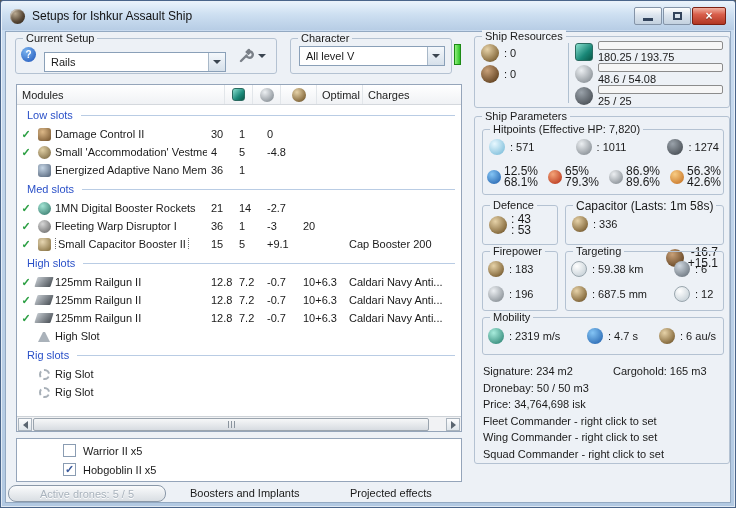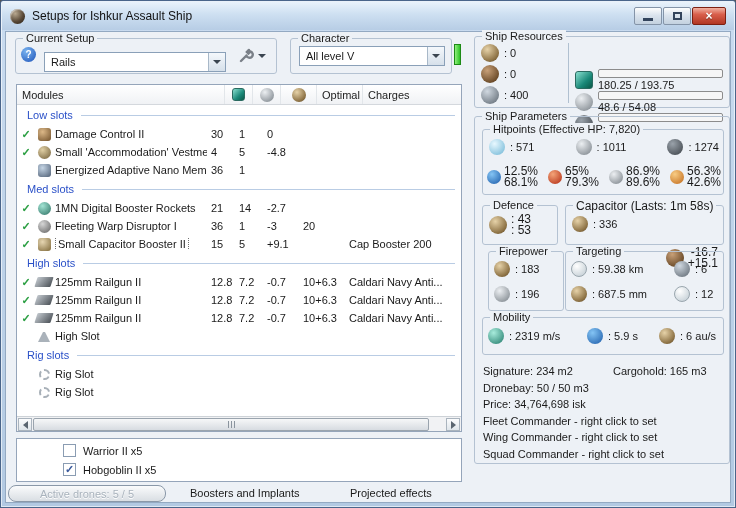--- a/index.html
+++ b/index.html
@@ -353,27 +353,23 @@
       <span class="grouplabel">Ship Resources</span>
       <div style="position:absolute;left:6px;top:6px;width:84px;display:flex;flex-direction:column;gap:1px;">
         <span class="statrow" style="height:20px;">
             <span class="orb s18 o-tan"></span>
             <span>: 0</span>
           </span>
         <span class="statrow" style="height:20px;">
             <span class="orb s18 o-brown"></span>
             <span>: 0</span>
           </span>
-        <span class="statrow" style="height:20px;">
-            <span class="orb s18 o-steel"></span>
-            <span>: 400</span>
-          </span>
       </div>
       <div style="position:absolute;left:93px;top:6px;bottom:4px;width:1px;background:#b0c0d0;"></div>
-      <div style="position:absolute;left:100px;top:4px;right:6px;display:flex;flex-direction:column;gap:1px;margin-top:28px;">
+      <div style="position:absolute;left:100px;top:4px;right:6px;display:flex;flex-direction:column;gap:1px;">
         <span class="statrow" style="height:21px;">
           <span class="chip"></span>
           <span class="rescol">
               <span class="bar"><span class="fill" style="width: 93.0323%;"></span></span>
               <span>180.25 / 193.75</span>
             </span>
         </span>
         <span class="statrow" style="height:21px;">
           <span class="orb s18 o-silver"></span>
           <span class="rescol">
@@ -461,21 +457,21 @@
           </span>
         <span class="statrow r-small" style="position:absolute;right:5px;top:6px;gap:4px;margin-top:35px;">
             <span class="orb s18 o-brown"></span>
             <span class="stack" style="text-align:right;">
               <span>-16.7</span>
               <span>+15.1</span>
             </span>
           </span>
       </div>
 
-      <div class="groupbox" style="left:13px;top:134px;width:76px;height:60px;">
+      <div class="groupbox" style="left:7px;top:134px;width:76px;height:60px;">
         <span class="grouplabel">Firepower</span>
         <span class="statrow" style="position:absolute;left:5px;top:9px;">
             <span class="orb s16 o-tan"></span>
             <span>: 183</span>
           </span>
         <span class="statrow" style="position:absolute;left:5px;top:34px;">
             <span class="orb s16 o-silver"></span>
             <span>: 196</span>
           </span>
       </div>
@@ -501,21 +497,21 @@
       </div>
 
       <div class="groupbox" style="left:7px;top:200px;width:242px;height:38px;">
         <span class="grouplabel">Mobility</span>
         <span class="statrow" style="position:absolute;left:5px;top:10px;">
             <span class="orb s16 o-teal"></span>
             <span>: 2319 m/s</span>
           </span>
         <span class="statrow" style="position:absolute;left:104px;top:10px;">
             <span class="orb s16 o-blue"></span>
-            <span>: 5.9 s</span>
+            <span>: 4.7 s</span>
           </span>
         <span class="statrow" style="position:absolute;left:176px;top:10px;">
             <span class="orb s16 o-tan"></span>
             <span>: 6 au/s</span>
           </span>
       </div>
 
       <div style="position:absolute;left:8px;top:246px;right:4px;line-height:16.5px;">
         <div style="display:flex;">
             <span style="width:130px;">Signature: 234 m2</span>

